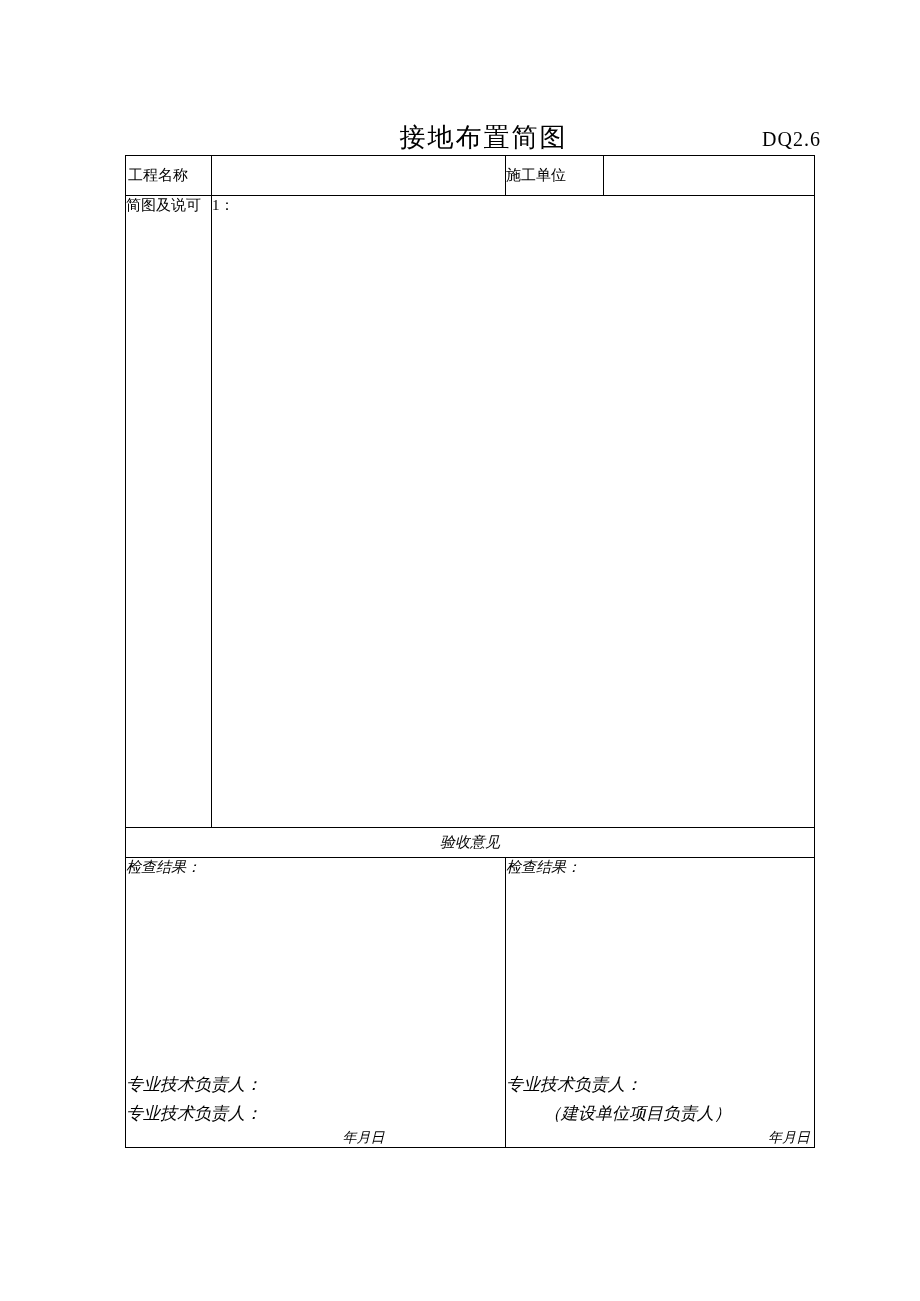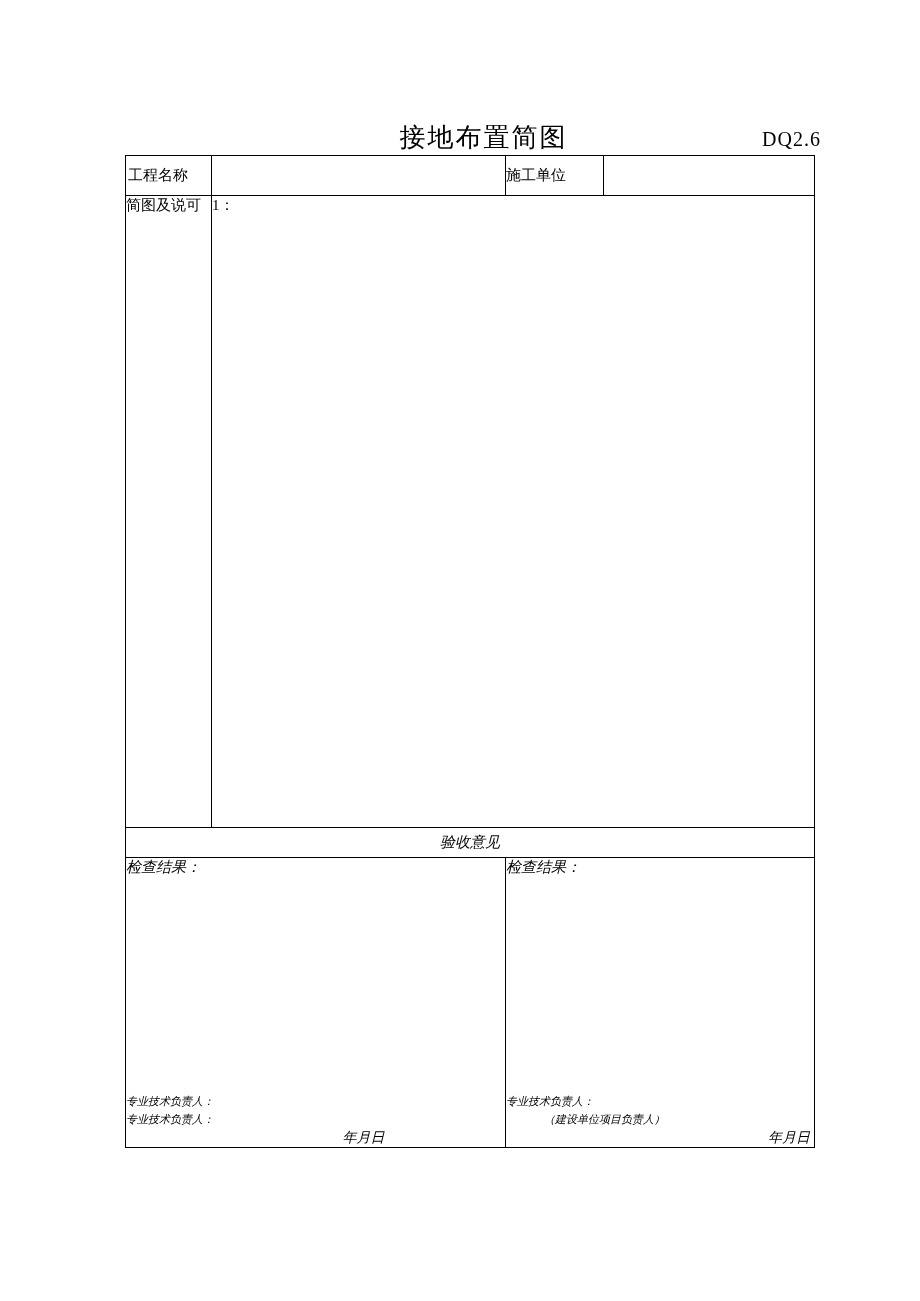--- a/index.html
+++ b/index.html
@@ -70,21 +70,21 @@
       padding: 4px 6px;
       position: relative;
     }
     .bottom-inner {
       height: 100%;
       display: flex;
       flex-direction: column;
       justify-content: space-between;
       font-style: italic;
     }
-    .sig-block { font-size: 11px; line-height: 1.7; margin-top: 17px; }
+    .sig-block { font-size: 17px; line-height: 1.7; margin-top: 17px; }
     .sub-note { padding-left: 38px; }
     .date-line { text-align: right; padding-right: 4px; font-size: 14px; }
     .date-line.left { text-align: center; padding-left: 200px; text-align: left;}
   </style>
 </head>
 <body>
 
 <div class="page">
   <div class="header">
     <div class="title">接地布置简图</div>

